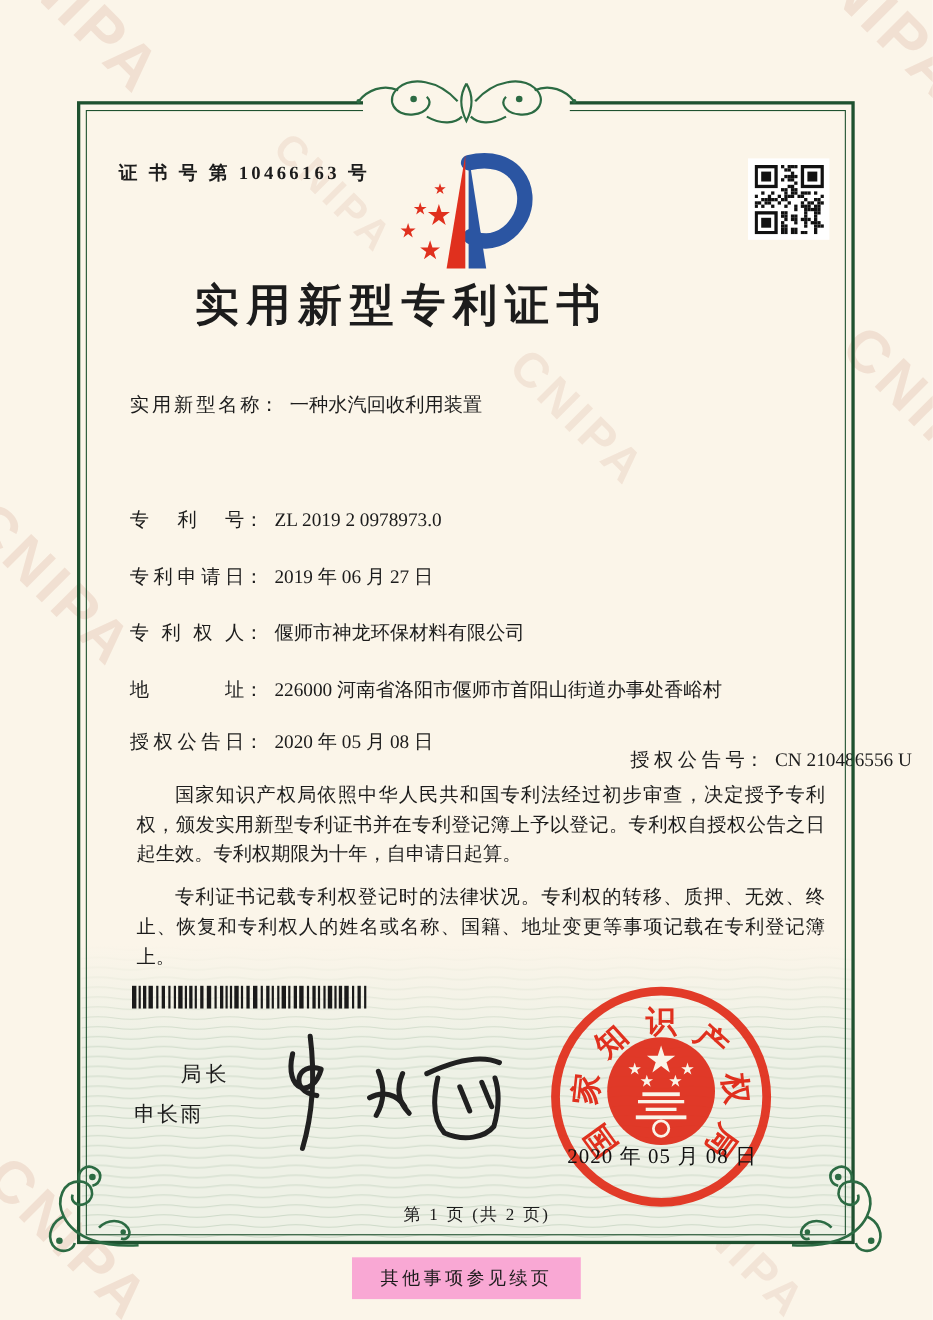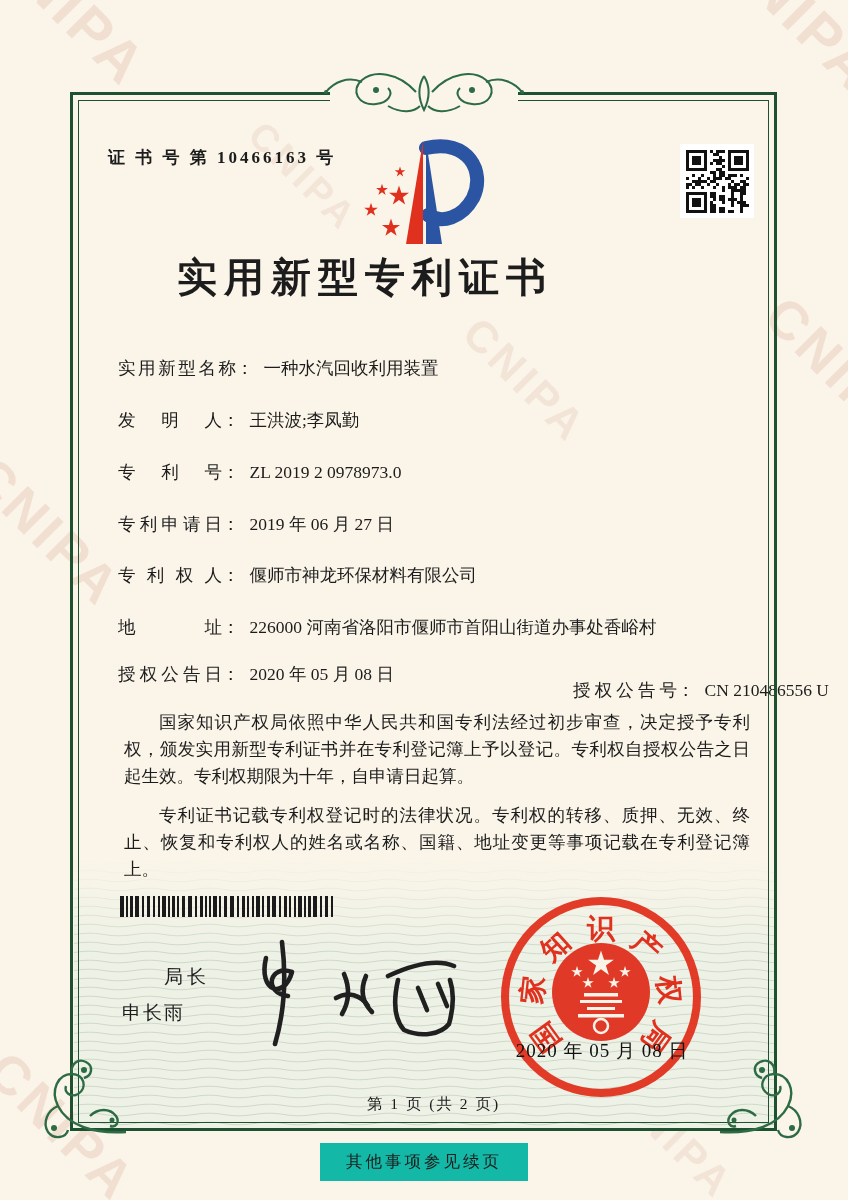--- a/index.html
+++ b/index.html
@@ -46,21 +46,21 @@
   .signname{position:absolute;left:122px;top:1000px;font-size:19px;letter-spacing:2px;z-index:2;}
   .signature{position:absolute;left:232px;top:934px;z-index:2;}
 
   .seal{position:absolute;left:494px;top:890px;z-index:2;}
   .sealdate{position:absolute;left:512px;top:1038px;width:180px;text-align:center;font-size:19px;
       letter-spacing:1px;color:#111;z-index:2;white-space:nowrap;}
 
   .pagenum{position:absolute;left:80px;top:1094px;width:707px;text-align:center;font-size:15.5px;
       letter-spacing:2px;z-index:2;}
   .contbox{position:absolute;left:0;top:1143px;width:848px;text-align:center;z-index:2;}
-  .contbox span{display:inline-block;background:#14b8a6;padding:8px 26px;font-size:16.5px;letter-spacing:3px;}
+  .contbox span{display:inline-block;background:#f9a8d4;padding:8px 26px;font-size:16.5px;letter-spacing:3px;}
 </style>
 </head>
 <body>
 
 <div id="stage">
 
   <div class="wm" style="left:-30px;top:-28px;font-size:58px;">CNIPA</div>
   <div class="wm" style="left:700px;top:-22px;font-size:58px;">CNIPA</div>
   <div class="wm" style="left:235px;top:155px;font-size:38px;opacity:.75;">CNIPA</div>
   <div class="wm" style="left:448px;top:355px;font-size:44px;opacity:.8;">CNIPA</div>
@@ -275,23 +275,20 @@
       <use href="#star5" transform="translate(15,72) scale(0.72)"></use>
       <use href="#star5" transform="translate(35,90) scale(0.95)"></use>
     </g>
   </svg>
 
   <div class="title">实用新型专利证书</div>
 
   <div class="row" style="top:356px">
     <span class="lbl" style="width:118px">实用新型名称</span><span class="colon">：</span><span class="val">一种水汽回收利用装置</span>
   </div>
-  <div class="row" style="top:408px">
-    <span class="lbl">发明人</span><span class="colon">：</span><span class="val">王洪波;李凤勤</span>
-  </div>
   <div class="row" style="top:460px">
     <span class="lbl">专利号</span><span class="colon">：</span><span class="val">ZL 2019 2 0978973.0</span>
   </div>
   <div class="row" style="top:512px">
     <span class="lbl">专利申请日</span><span class="colon">：</span><span class="val">2019 年 06 月 27 日</span>
   </div>
   <div class="row" style="top:563px">
     <span class="lbl">专利权人</span><span class="colon">：</span><span class="val">偃师市神龙环保材料有限公司</span>
   </div>
   <div class="row" style="top:615px">

